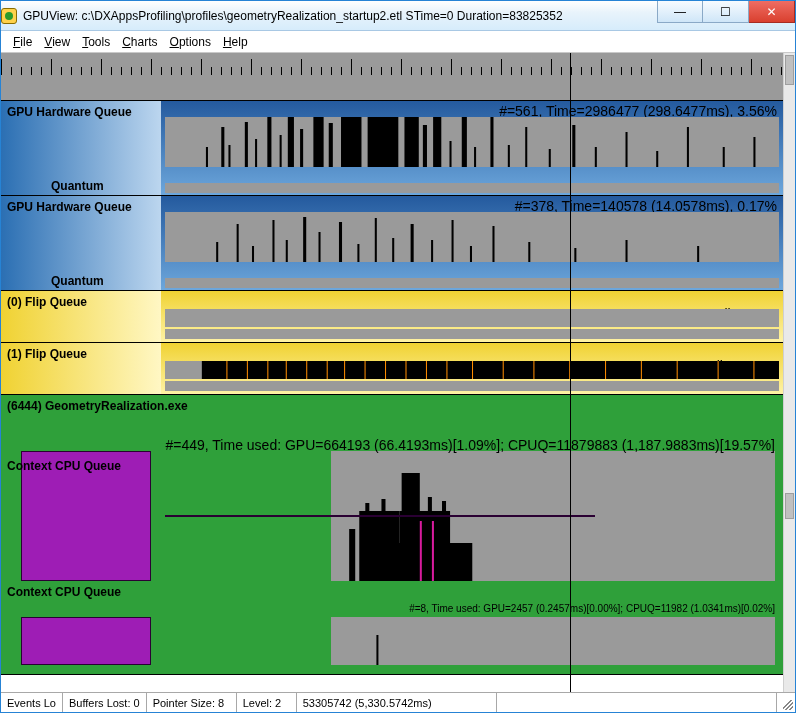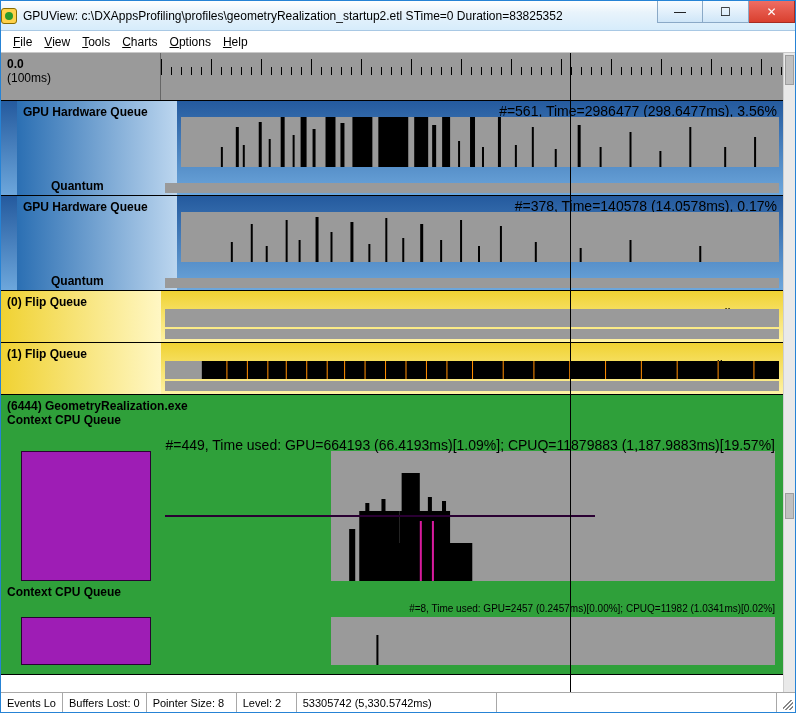--- a/index.html
+++ b/index.html
@@ -35,29 +35,29 @@
   
   .lane { display:flex; border-bottom:1px solid #000; position:relative; }
   .lane-left { width: 160px; padding: 4px 6px; font-weight:bold; color:#000; display:flex; flex-direction:column; justify-content:flex-start; }
   .lane-right { flex:1; position:relative; }
   .lane-stats { position:absolute; right:6px; top:2px; font-size:14px; color:#000; }
   .track { position:absolute; left:4px; right:4px; background:#9a9a9a; }
   .quantum-label { position:absolute; left:6px; bottom:2px; font-weight:bold;margin-left:44px; }
   .quantum-bar { position:absolute; left:164px; right:4px; bottom:2px; height:10px; background:#9a9a9a; }
   
   .gpu { background: linear-gradient(#245a9e,#6da7dc); height: 95px; }
-  .gpu .lane-left { background: linear-gradient(90deg,#2b6fb3,#bcd6ef); margin-left: 16px; }
+  .gpu .lane-left { background: linear-gradient(90deg,#2b6fb3,#bcd6ef); }
   
   .flip { background: linear-gradient(#f0d232,#fff3a6); height: 52px; }
   .flip .lane-left { background: linear-gradient(90deg,#f0d232,#fff7c4); }
   .flip .track { top: 18px; height: 18px; }
   .flip .lane-stats { top:auto; bottom:20px; }
   
   .proc { background:#2fa03a; height:230px; }
-  .proc .lane-left { width: 100%; padding:4px 6px; position:absolute; left:0; top:0; right:0; height:auto; z-index:2; }
+  .proc .lane-left { width: 100%; padding:4px 6px; position:absolute; left:0; top:0; right:0; height:auto; z-index:2;gap:46px; }
   .proc-title { font-weight:bold; color:#000; }
   .ctx-label { font-weight:bold; color:#000; margin-top:0; }
   .proc .lane-stats { top:42px; right:8px; z-index:3; }
   .purple { position:absolute; background:#9e1db5; border:1px solid #2a0033; }
   .ctx2-label { position:absolute; left:6px; top:190px; font-weight:bold; z-index:3; }
   .ctx2-stats { position:absolute; right:8px; top:208px; font-size:10px; z-index:3; }
   .proc .bigtrack { position:absolute; background:#9a9a9a; }
   .hline { position:absolute; left:164px; right:188px; top:120px; height:2px; background:#2a0033; z-index:2; }
   
   .bars svg { width:100%; height:100%; display:block; }
@@ -93,24 +93,20 @@
     <span class="menuitem"><u>C</u>harts</span>
     <span class="menuitem"><u>O</u>ptions</span>
     <span class="menuitem"><u>H</u>elp</span>
   </div>
 
   <div class="content">
     <div class="tracks">
       <div class="playhead"></div>
 
       <div class="ruler-row">
-        <div class="ruler-left">
-          <div>0.0</div>
-          <div class="ruler-sub">(100ms)</div>
-        </div>
         <div class="ruler-right">
           <div class="ruler-ticks"></div>
         </div>
       </div>
 
       <div class="lane gpu">
         <div class="lane-left">
           <span>GPU Hardware Queue</span>
         </div>
         <div class="lane-right">

